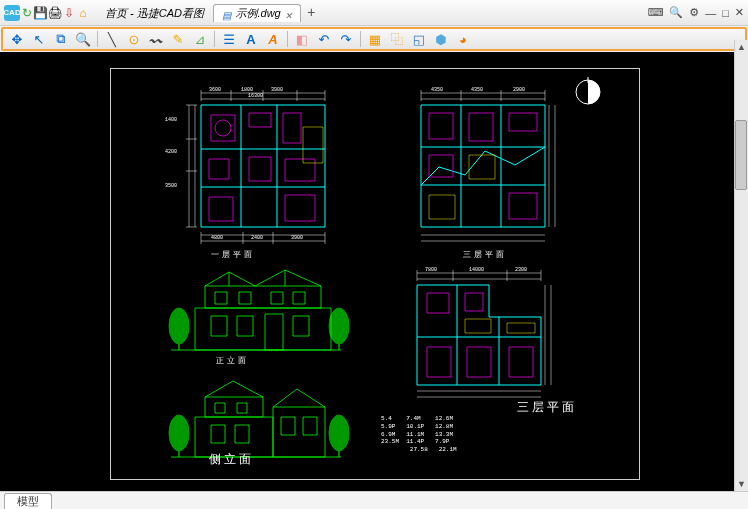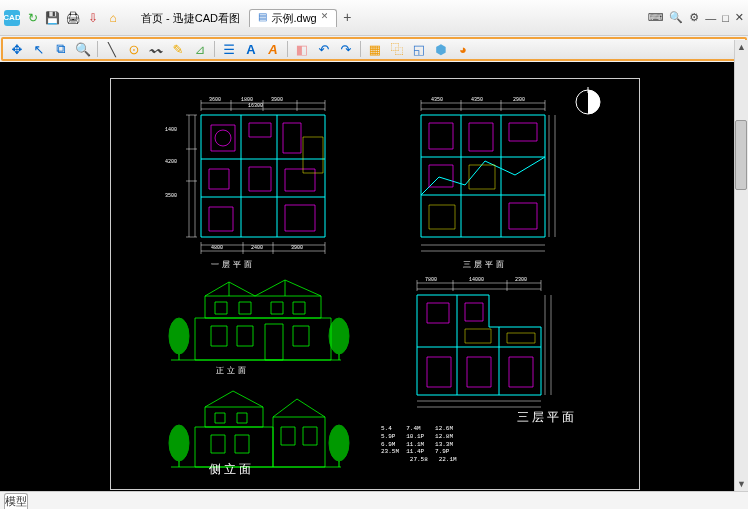--- a/index.html
+++ b/index.html
@@ -1,36 +1,36 @@
 <!DOCTYPE html>
 <html><head>
 <meta charset="utf-8">
 <style>
 * { margin:0; padding:0; box-sizing:border-box; }
 body { width:748px; height:509px; overflow:hidden; font-family:"Microsoft YaHei",SimSun,sans-serif; font-size:11px; background:#f0f0f0; display:flex; flex-direction:column; }
-.titlebar { height:36px; background:linear-gradient(#fdfdfd,#e8e8e8); display:flex; align-items:center; gap:6px; padding:4px 4px; border-bottom:1px solid #ccc; }
+.titlebar { height:26px; background:linear-gradient(#fdfdfd,#e8e8e8); display:flex; align-items:center; gap:0; padding:4px 4px; border-bottom:1px solid #ccc; }
 .app-icon { width:16px; height:16px; background:#3cb4e5; border-radius:3px; color:#fff; font-size:8px; font-weight:bold; display:flex; align-items:center; justify-content:center; }
 .tb-icon { width:14px; height:14px; font-size:12px; display:inline-flex; align-items:center; justify-content:center; cursor:pointer; }
 .tabs { display:flex; margin-left:6px; }
-.tab { display:flex; align-items:flex-start; gap:4px; padding:1px 8px; font-size:11px; border:1px solid transparent; border-bottom:none; border-radius:3px 3px 0 0; cursor:pointer; white-space:nowrap; }
+.tab { display:flex; align-items:flex-end; gap:4px; padding:1px 8px; font-size:11px; border:1px solid transparent; border-bottom:none; border-radius:3px 3px 0 0; cursor:pointer; white-space:nowrap;font-style:italic; }
 .tab.active { background:#fff; border-color:#aaa; }
 .tab-close { font-size:9px; color:#666; cursor:pointer; }
 .tab-plus { padding:0 6px; font-size:14px; color:#555; cursor:pointer; }
 .win-ctrl { margin-left:auto; display:flex; gap:6px; align-items:center; }
 .win-ctrl span { cursor:pointer; font-size:11px; color:#444; }
 .toolbar { height:24px; background:linear-gradient(#f8f8f8,#e6e6e6); border:2px solid #f2a33c; border-radius:2px; margin:1px; display:flex; align-items:center; gap:6px; padding:0 6px; }
 .tool { width:16px; height:16px; display:inline-flex; align-items:center; justify-content:center; font-size:13px; cursor:pointer; color:#444; }
 .sep { width:1px; height:16px; background:#bbb; }
 .canvas { flex:1; background:#000; position:relative; overflow:hidden;font-family:Liberation Mono, monospace; }
 .frame { position:absolute; left:110px; top:16px; width:530px; height:412px; border:1px solid #ccc; }
 .compass { position:absolute; right:36px; top:8px; width:30px; height:30px; }
 .compass svg { width:100%; height:100%; }
 .fp { position:absolute; }
 .statusbar { height:18px; background:#f4f4f4; display:flex; align-items:center; border-top:1px solid #ccc; font-size:11px; color:#333; }
-.modeltab { padding:0 0; border:1px solid #aaa; border-bottom:none; background:#fff; margin-left:4px; border-radius:3px 3px 0 0; height:16px; display:flex; align-items:center; }
+.modeltab { padding:0 12px; border:1px solid #aaa; border-bottom:none; background:#fff; margin-left:4px; border-radius:3px 3px 0 0; height:16px; display:flex; align-items:center; }
 .branding { margin-left:auto; padding-right:6px; }
 .branding a { color:#06c; text-decoration:underline; }
 .vscroll { position:absolute; right:0; top:40px; bottom:18px; width:14px; background:#eaeaea; border-left:1px solid #ccc; }
 .thumb { position:absolute; width:12px; height:70px; background:#ccc; border:1px solid #999; border-radius:2px; left:0; top:80px; }
 .tri { position:absolute; left:2px; font-size:9px; color:#555; }
 svg line,svg rect,svg path,svg polyline,svg circle,svg ellipse { vector-effect:non-scaling-stroke; }
 </style>
 </head>
 <body>
 

